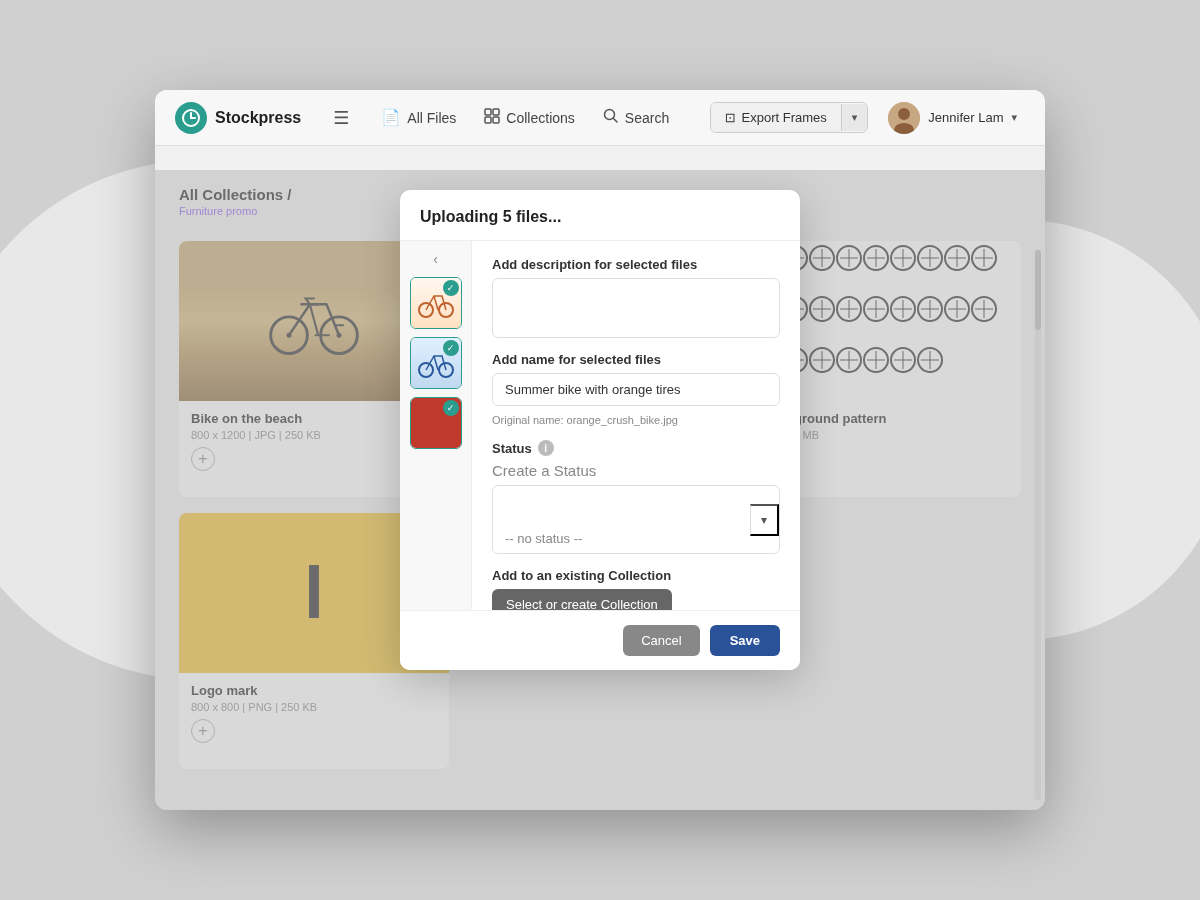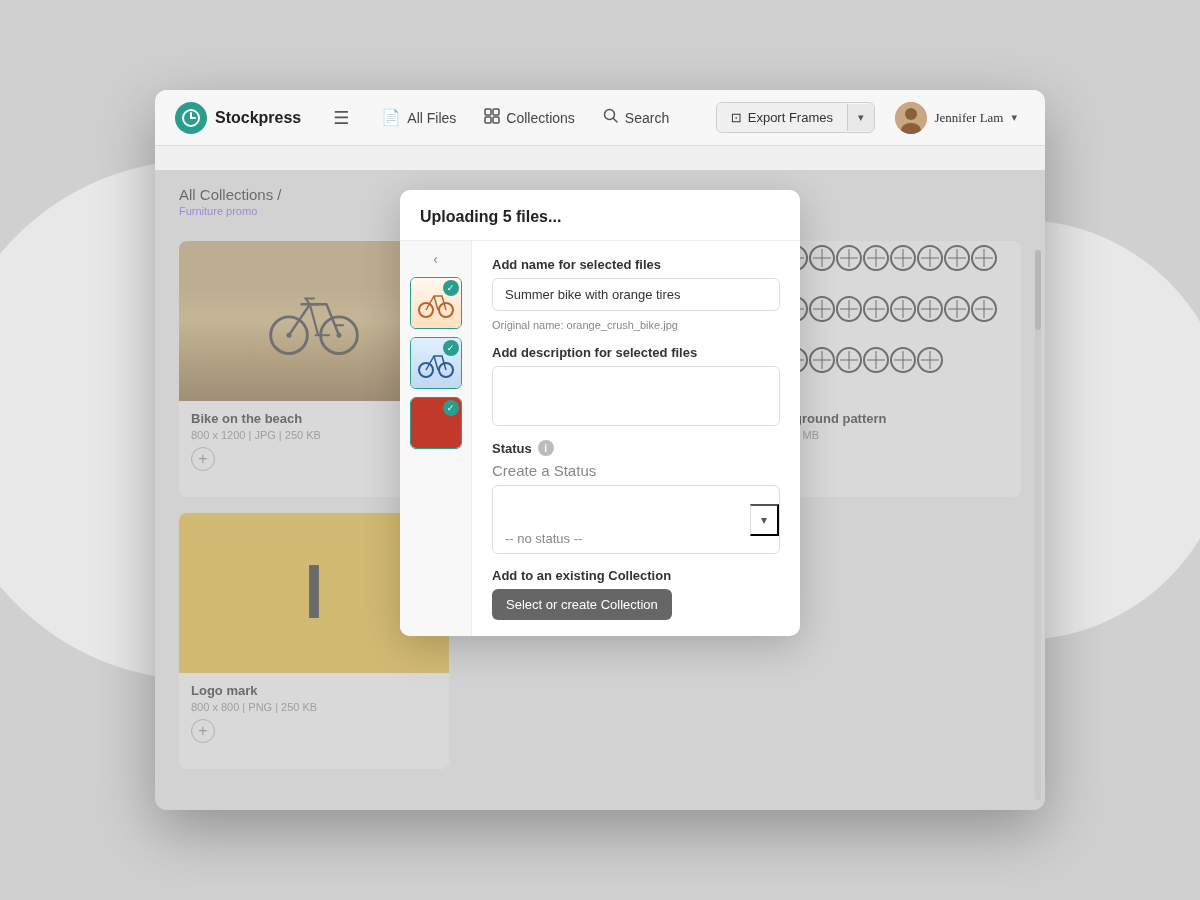--- a/index.html
+++ b/index.html
@@ -181,39 +181,38 @@
       align-items: center;
       justify-content: center;
       font-size: 14px;
       color: #6b4226;
     }
 
     .user-name {
       font-size: 13px;
       color: #333;
       font-weight: 500;
-      font-family: Liberation Serif, serif;
     }
 
     
     .content-area {
       flex: 1;
       overflow: hidden;
       position: relative;
     }
 
     
     .breadcrumb-bar {
       padding: 16px 24px 8px;
       background: #f0f0f0;
     }
 
     .breadcrumb-path {
       font-size: 15px;
-      font-weight: 400;
+      font-weight: 700;
       color: #222;
     }
 
     .breadcrumb-sub {
       font-size: 11px;
       color: #8b5cf6;
       margin-top: 2px;
     }
 
     
@@ -825,30 +824,30 @@
 
             <div class="modal-thumb-item selected">
               <div class="thumb-mini-red"></div>
               <div class="thumb-check">✓</div>
             </div>
           </div>
 
           <div class="modal-form">
 
             <div class="form-group">
+              <label class="form-label">Add description for selected files</label>
+              <textarea class="form-textarea" style=""></textarea>
+            </div>
+
+            <div class="form-group">
               <label class="form-label">Add name for selected files</label>
               <input type="text" class="form-input" value="Summer bike with orange tires" style="">
               <div class="original-name">
                 <span>Original name: </span><span>orange_crush_bike.jpg</span>
               </div>
-            </div>
-
-            <div class="form-group">
-              <label class="form-label">Add description for selected files</label>
-              <textarea class="form-textarea" style=""></textarea>
             </div>
 
             <div class="form-group">
               <div class="status-label-row">
                 <label class="form-label">Status</label>
                 <div class="status-info-icon">i</div>
               </div>
               <div class="status-create">Create a Status</div>
               <div class="status-dropdown">
                 <span class="status-dropdown-value">-- no status --</span>
@@ -857,18 +856,22 @@
             </div>
 
             <div class="form-group">
               <label class="collection-label">Add to an existing Collection</label>
               <button class="select-collection-btn">Select or create Collection</button>
             </div>
 
           </div>
         </div>
 
+        <div class="modal-footer">
+          <button class="btn-cancel">Cancel</button>
+          <button class="btn-save">Save</button>
+        </div>
 
       </div>
     </div>
 
   </div>
 </div>
 
 </body></html>

